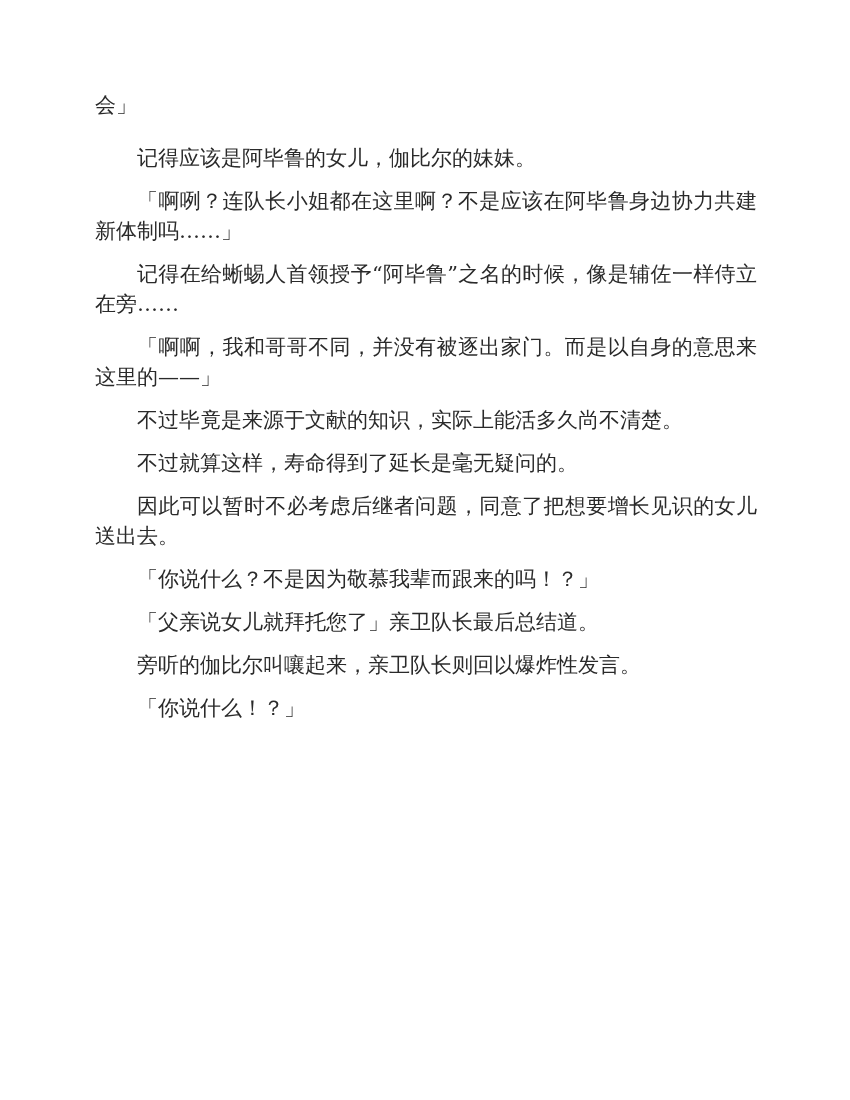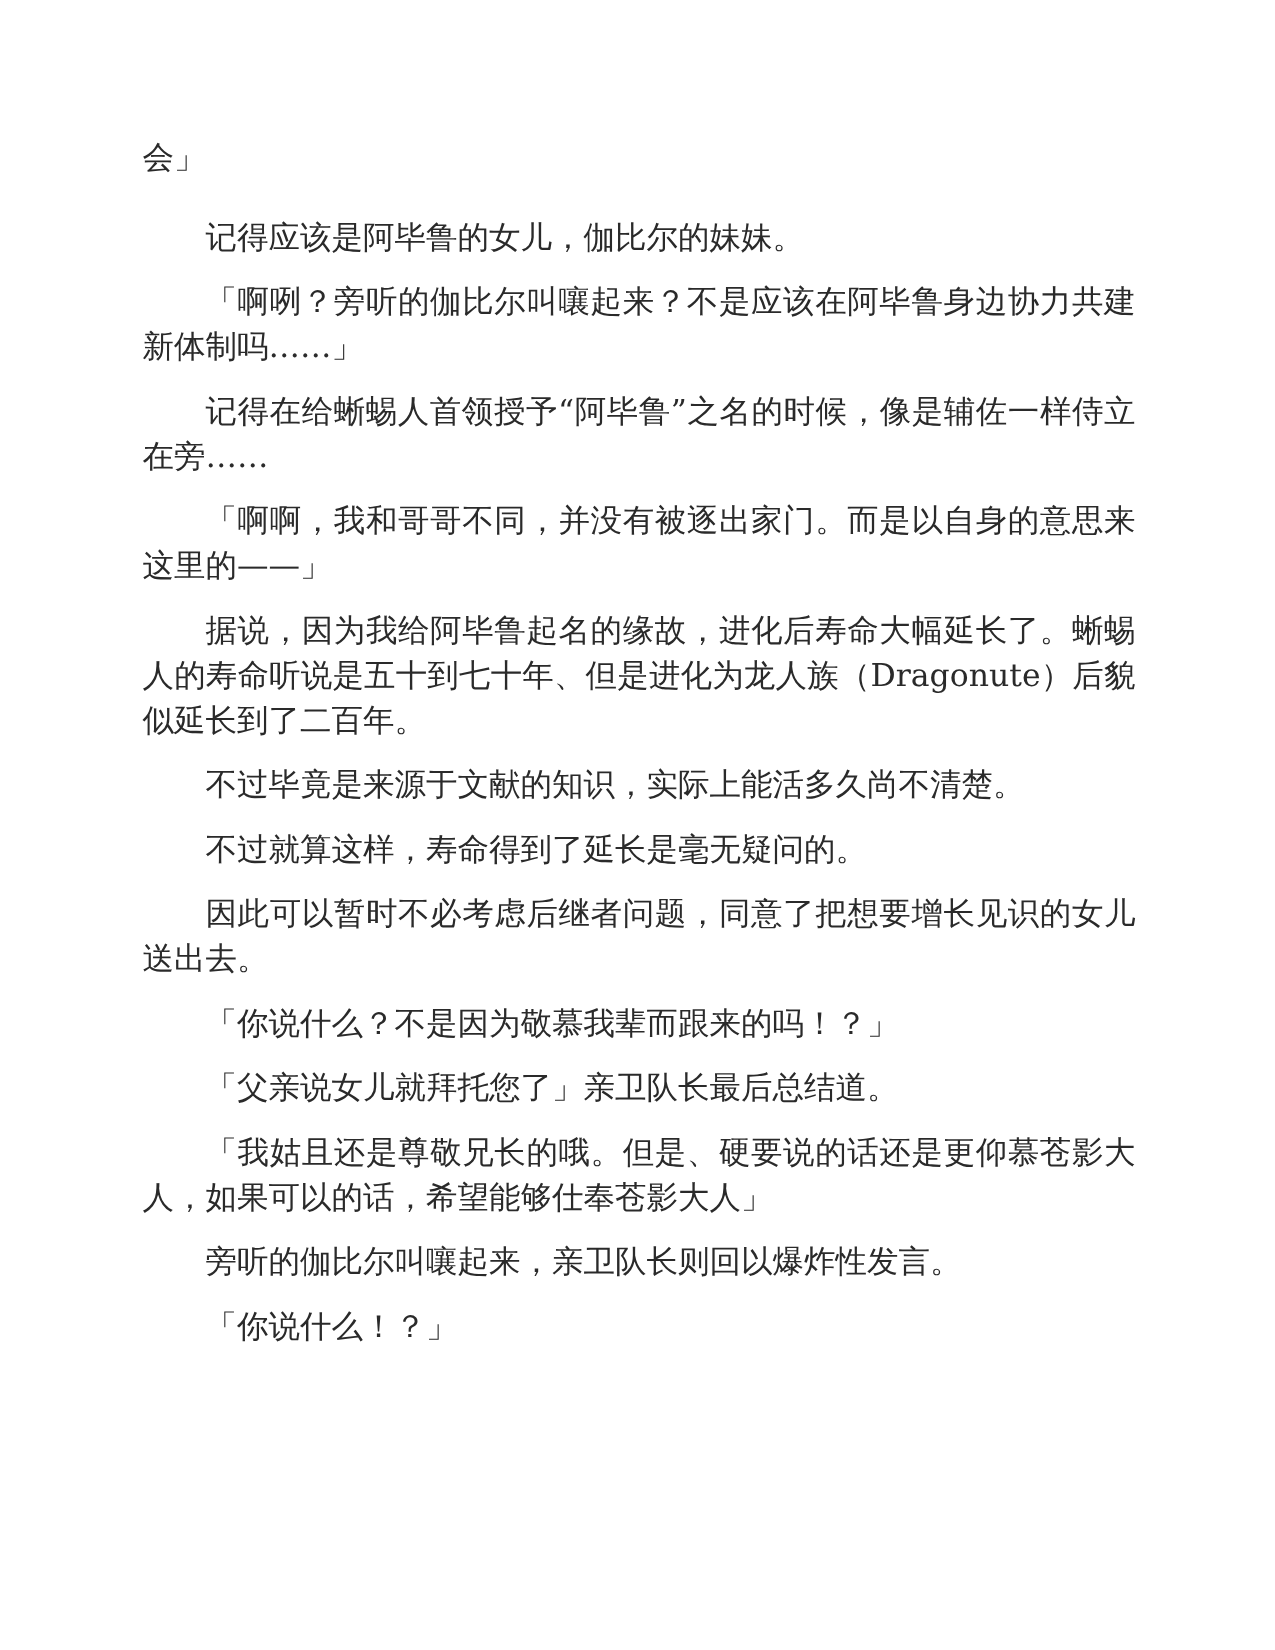--- a/index.html
+++ b/index.html
@@ -38,26 +38,24 @@
     margin-bottom: 23px;
   }
 </style>
 </head>
 <body>
 
 <main class="page" style="background: rgb(255, 255, 255);">
   <div class="content" style="color: rgb(42, 42, 42);">
       <p class="para no-indent">会」</p>
       <p class="para">记得应该是阿毕鲁的女儿，伽比尔的妹妹。</p>
-      <p class="para">「啊咧？旁听的伽比尔叫嚷起来？不是应该在阿毕鲁身边协力共建新体制吗……」</p>
+      <p class="para">「啊咧？连队长小姐都在这里啊？不是应该在阿毕鲁身边协力共建新体制吗……」</p>
       <p class="para">记得在给蜥蜴人首领授予“阿毕鲁”之名的时候，像是辅佐一样侍立在旁……</p>
       <p class="para">「啊啊，我和哥哥不同，并没有被逐出家门。而是以自身的意思来这里的——」</p>
-      <p class="para">据说，因为我给阿毕鲁起名的缘故，进化后寿命大幅延长了。蜥蜴人的寿命听说是五十到七十年、但是进化为龙人族（Dragonute）后貌似延长到了二百年。</p>
       <p class="para">不过毕竟是来源于文献的知识，实际上能活多久尚不清楚。</p>
       <p class="para">不过就算这样，寿命得到了延长是毫无疑问的。</p>
       <p class="para">因此可以暂时不必考虑后继者问题，同意了把想要增长见识的女儿送出去。</p>
       <p class="para">「你说什么？不是因为敬慕我辈而跟来的吗！？」</p>
       <p class="para">「父亲说女儿就拜托您了」亲卫队长最后总结道。</p>
-      <p class="para">「我姑且还是尊敬兄长的哦。但是、硬要说的话还是更仰慕苍影大人，如果可以的话，希望能够仕奉苍影大人」</p>
       <p class="para">旁听的伽比尔叫嚷起来，亲卫队长则回以爆炸性发言。</p>
       <p class="para">「你说什么！？」</p>
     </div>
 </main>
 
 </body></html>

